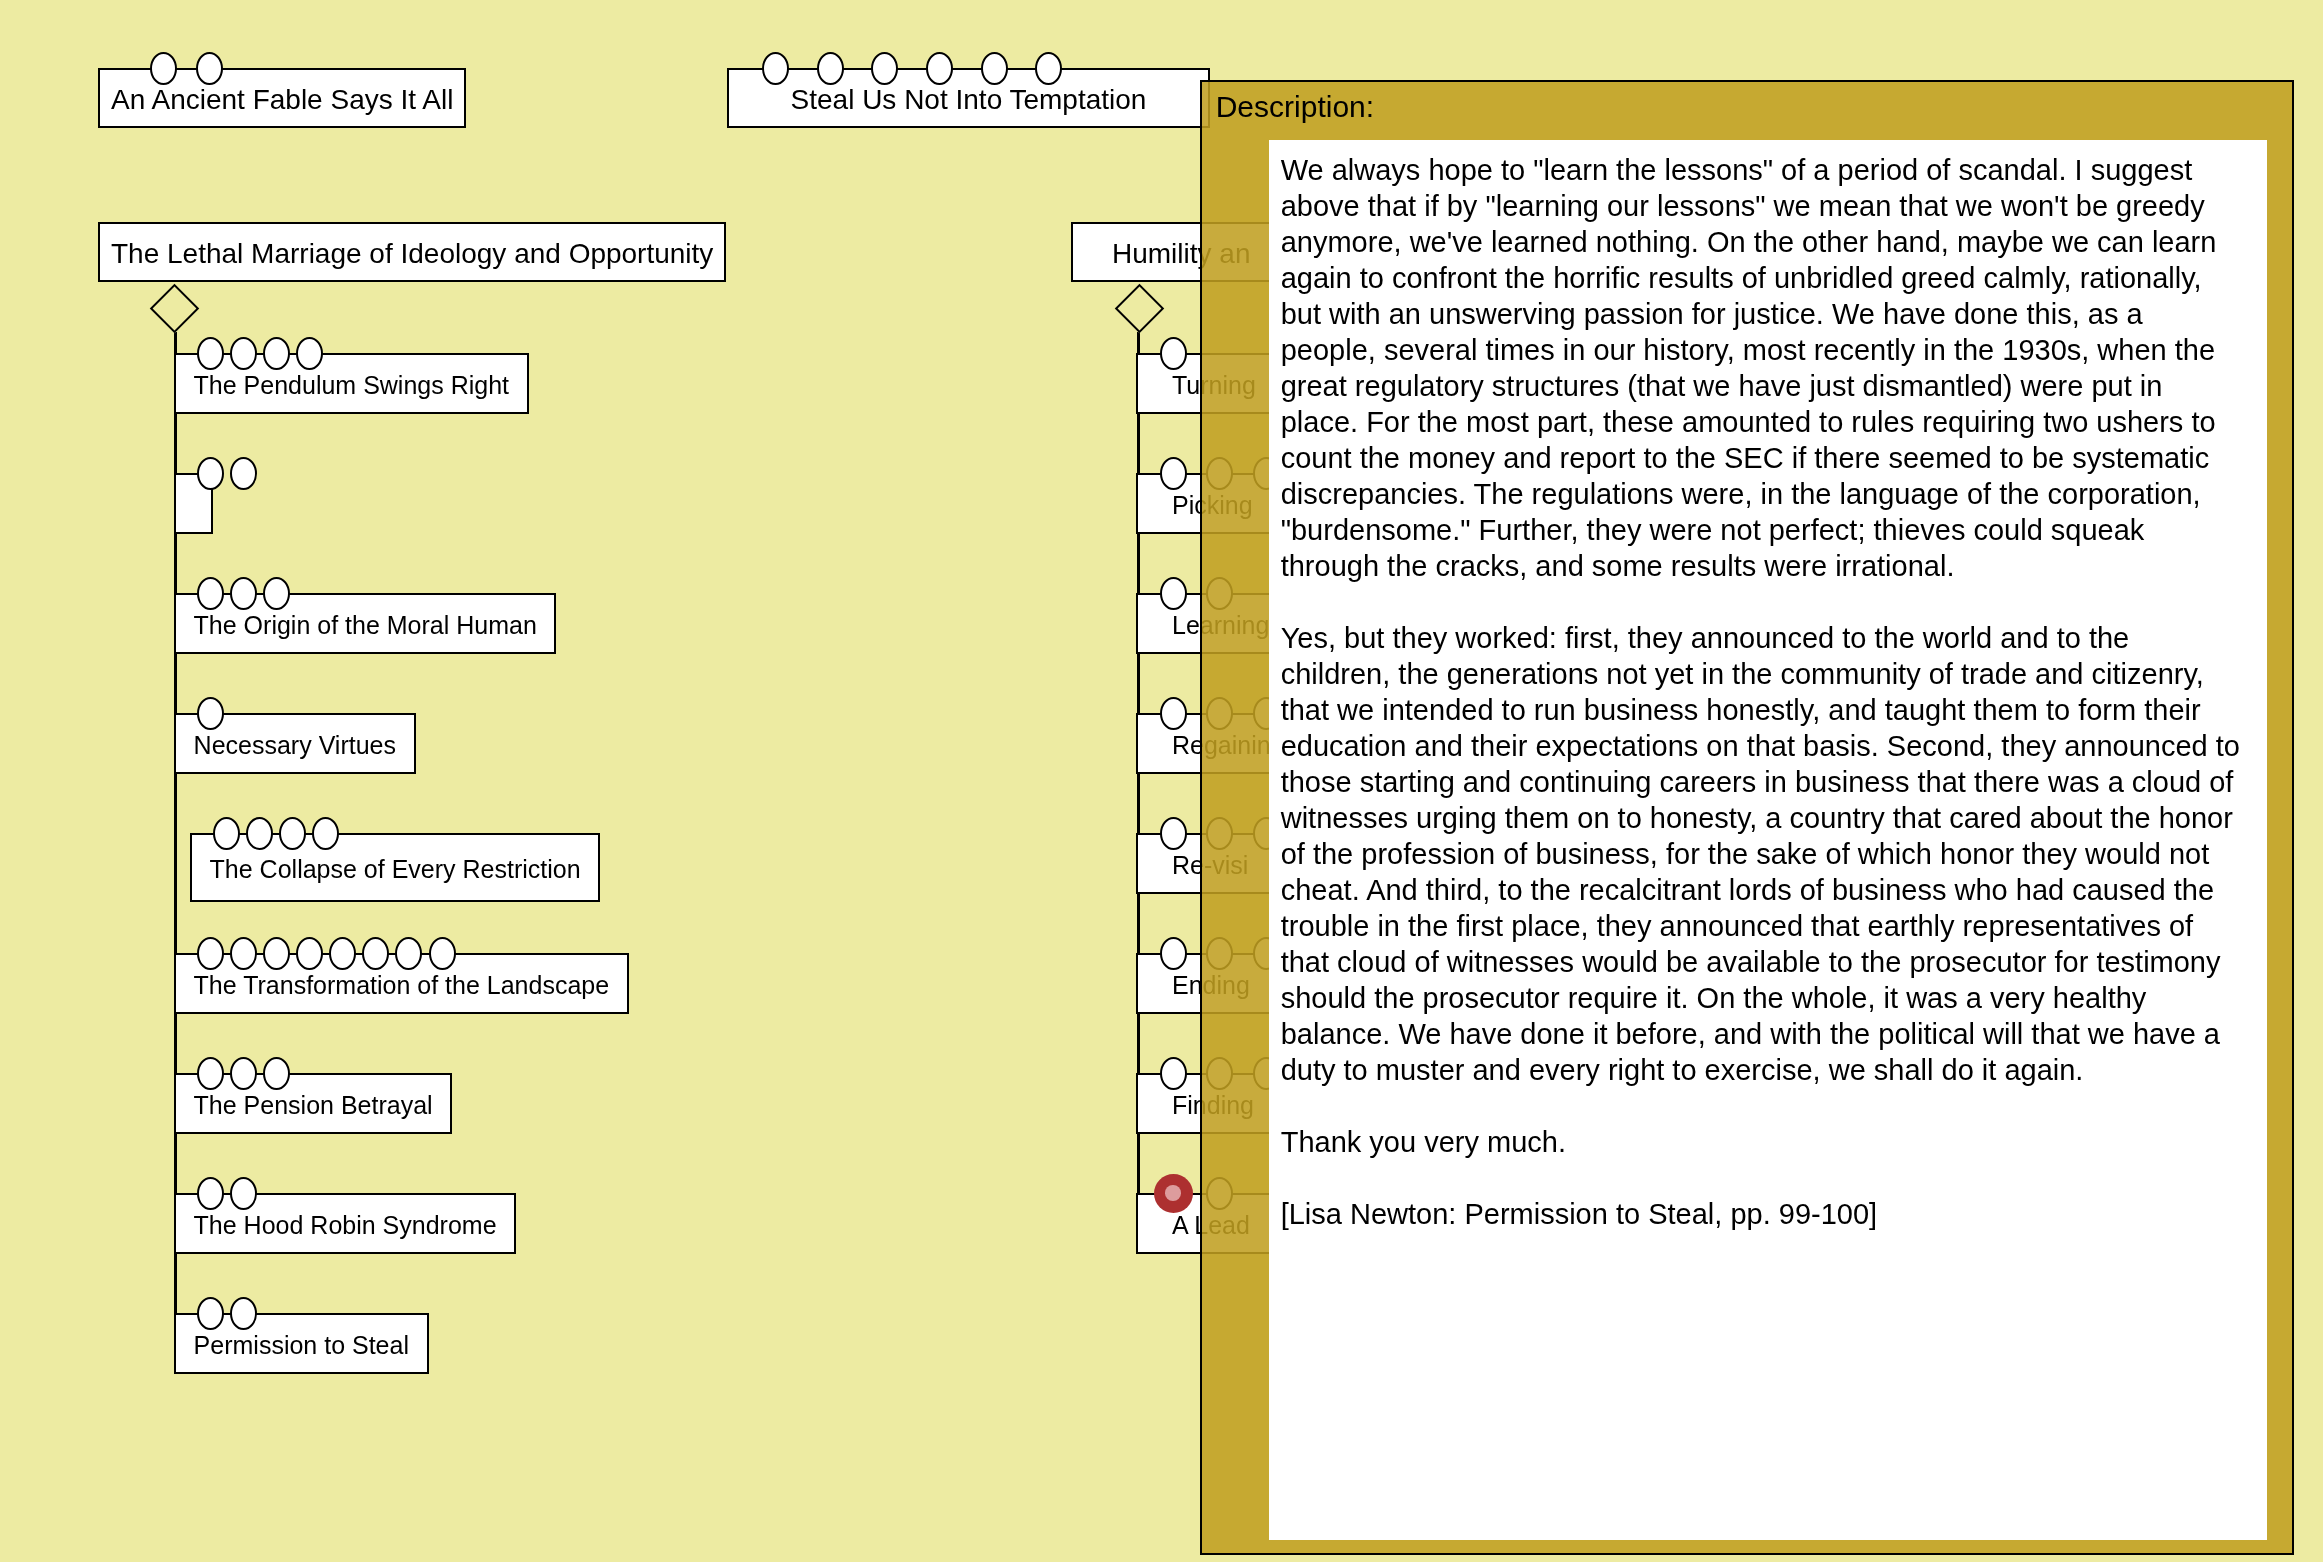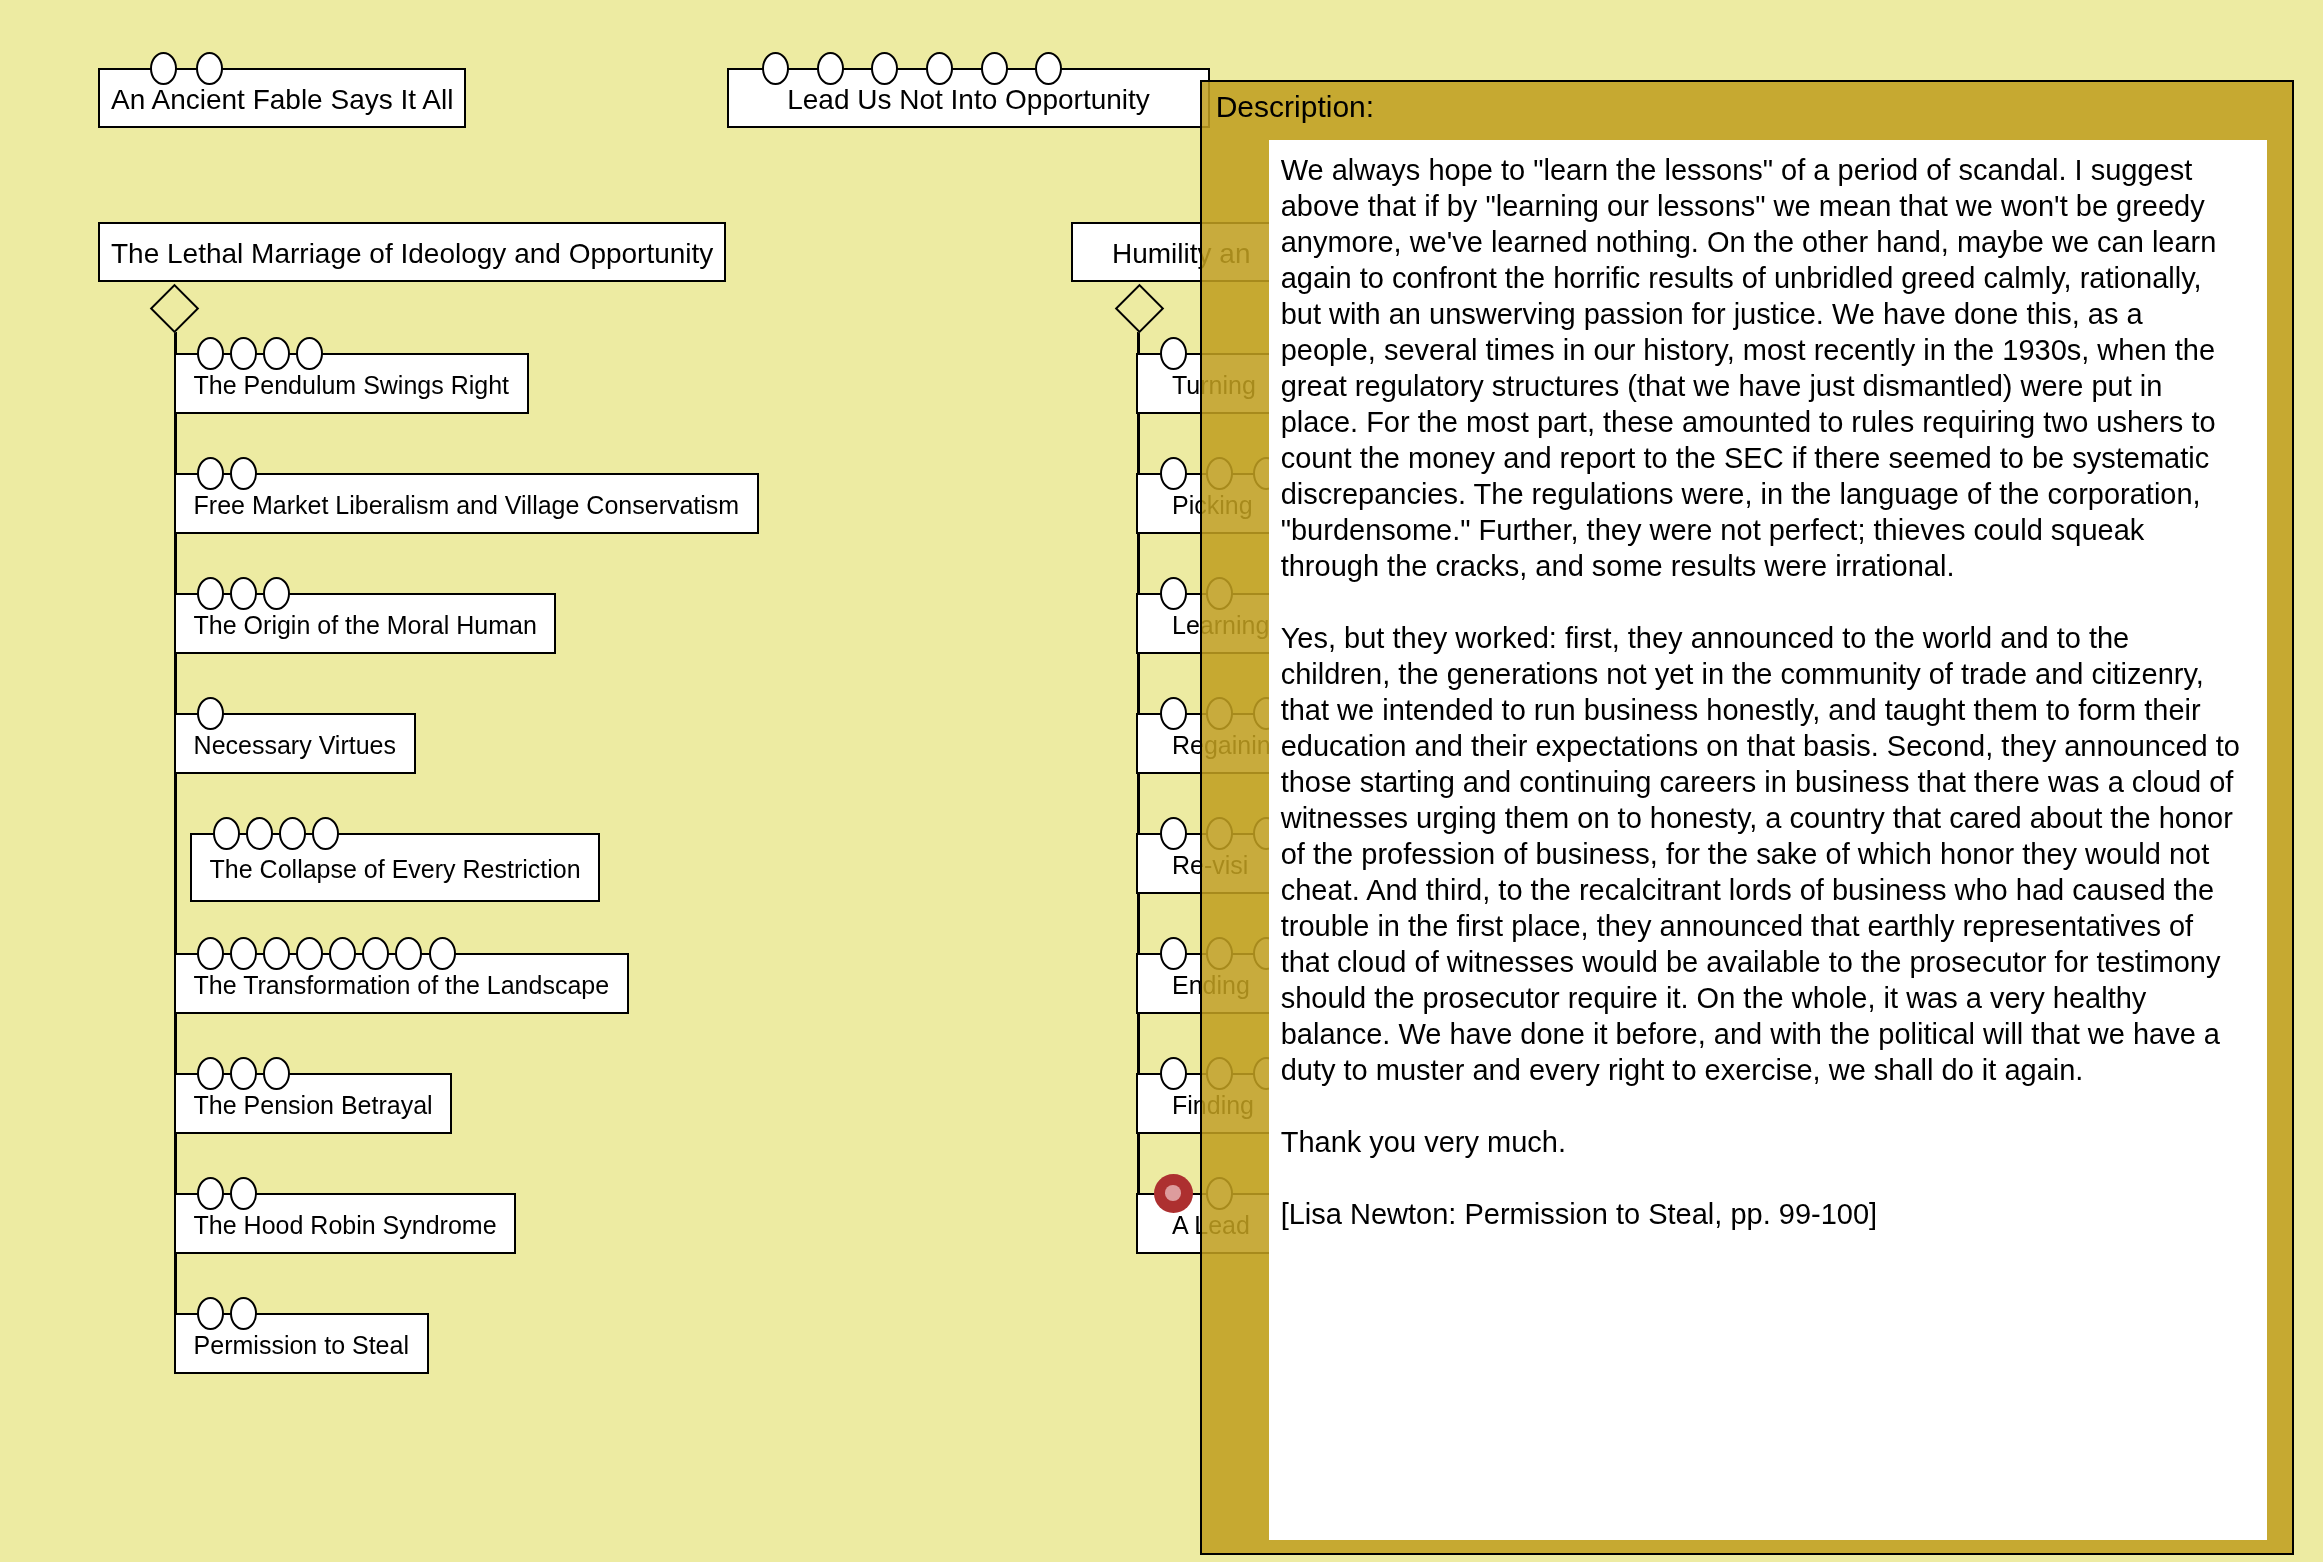--- a/index.html
+++ b/index.html
@@ -55,42 +55,41 @@
 <body>
 
 <div id="canvas">
   <div id="map-layer">
       <div class="nbox center f-big" style="left: 98px; top: 68px; min-width: 0px;">
         <span class="lbl">An Ancient Fable Says It All</span>
         <div class="circ" style="left: 50px;"></div>
         <div class="circ" style="left: 96px;"></div>
       </div>
       <div class="nbox center f-big" style="left: 727px; top: 68px; min-width: 483px;">
-        <span class="lbl">Lead Us Not Into Opportunity</span>
+        <span class="lbl">Steal Us Not Into Temptation</span>
         <div class="circ" style="left: 33px;"></div>
         <div class="circ" style="left: 88px;"></div>
         <div class="circ" style="left: 142px;"></div>
         <div class="circ" style="left: 197px;"></div>
         <div class="circ" style="left: 252px;"></div>
         <div class="circ" style="left: 306px;"></div>
       </div>
       <div class="nbox center f-big" style="left: 98px; top: 222px;">
         <span class="lbl">The Lethal Marriage of Ideology and Opportunity</span>
       </div>
       <div class="diamond" style="left: 157px; top: 291px;"></div>
       <div class="trunk" style="left: 174px; top: 332px; height: 984px;"></div>
       <div class="nbox auto f-small" style="left: 174px; top: 353px; height: 61px;">
         <span class="lbl">The Pendulum Swings Right</span>
         <div class="circ" style="left: 20.5px;"></div>
         <div class="circ" style="left: 54px;"></div>
         <div class="circ" style="left: 87px;"></div>
         <div class="circ" style="left: 120px;"></div>
       </div>
       <div class="nbox auto f-small" style="left: 174px; top: 473px; height: 61px;">
-        <span class="lbl">Free Market Liberalism and Village Conservatism</span>
         <div class="circ" style="left: 20.5px;"></div>
         <div class="circ" style="left: 54px;"></div>
       </div>
       <div class="nbox auto f-small" style="left: 174px; top: 593px; height: 61px;">
         <span class="lbl">The Origin of the Moral Human</span>
         <div class="circ" style="left: 20.5px;"></div>
         <div class="circ" style="left: 54px;"></div>
         <div class="circ" style="left: 87px;"></div>
       </div>
       <div class="nbox auto f-small" style="left: 174px; top: 713px; height: 61px;">

